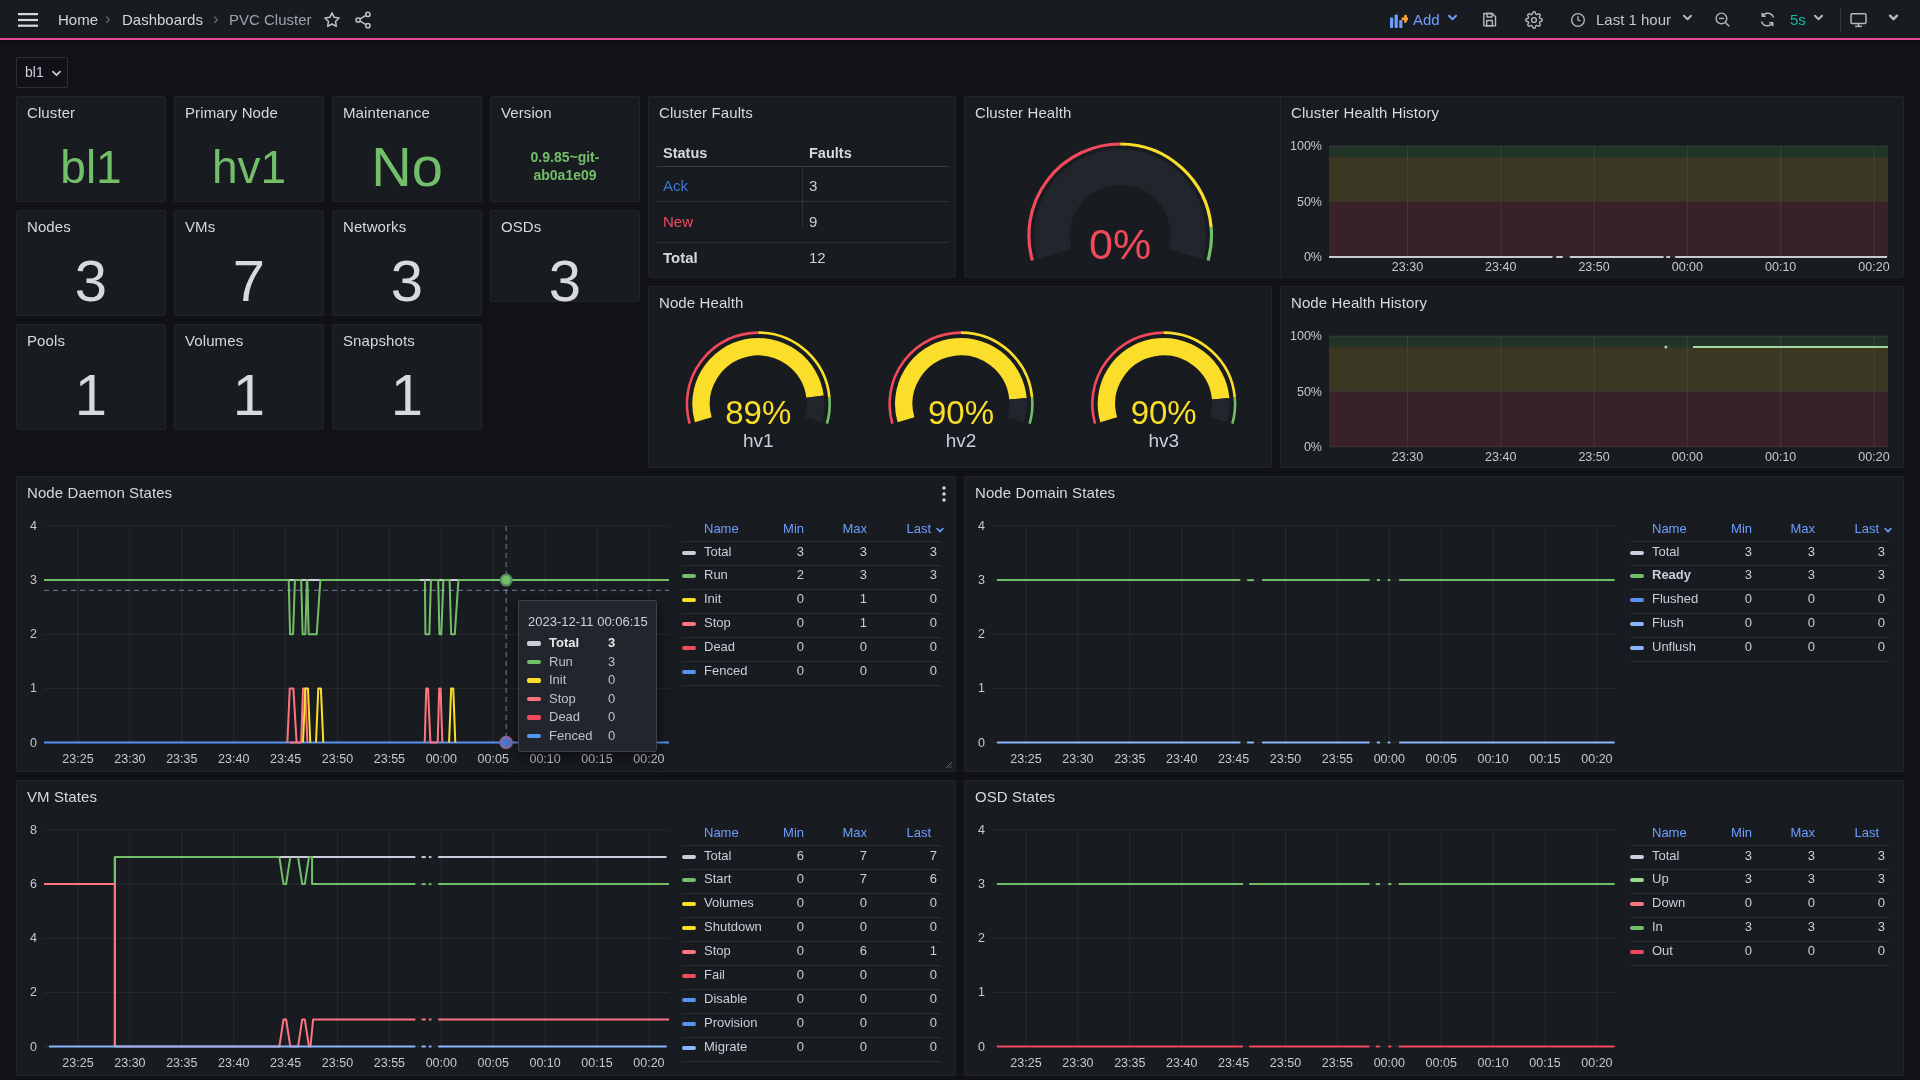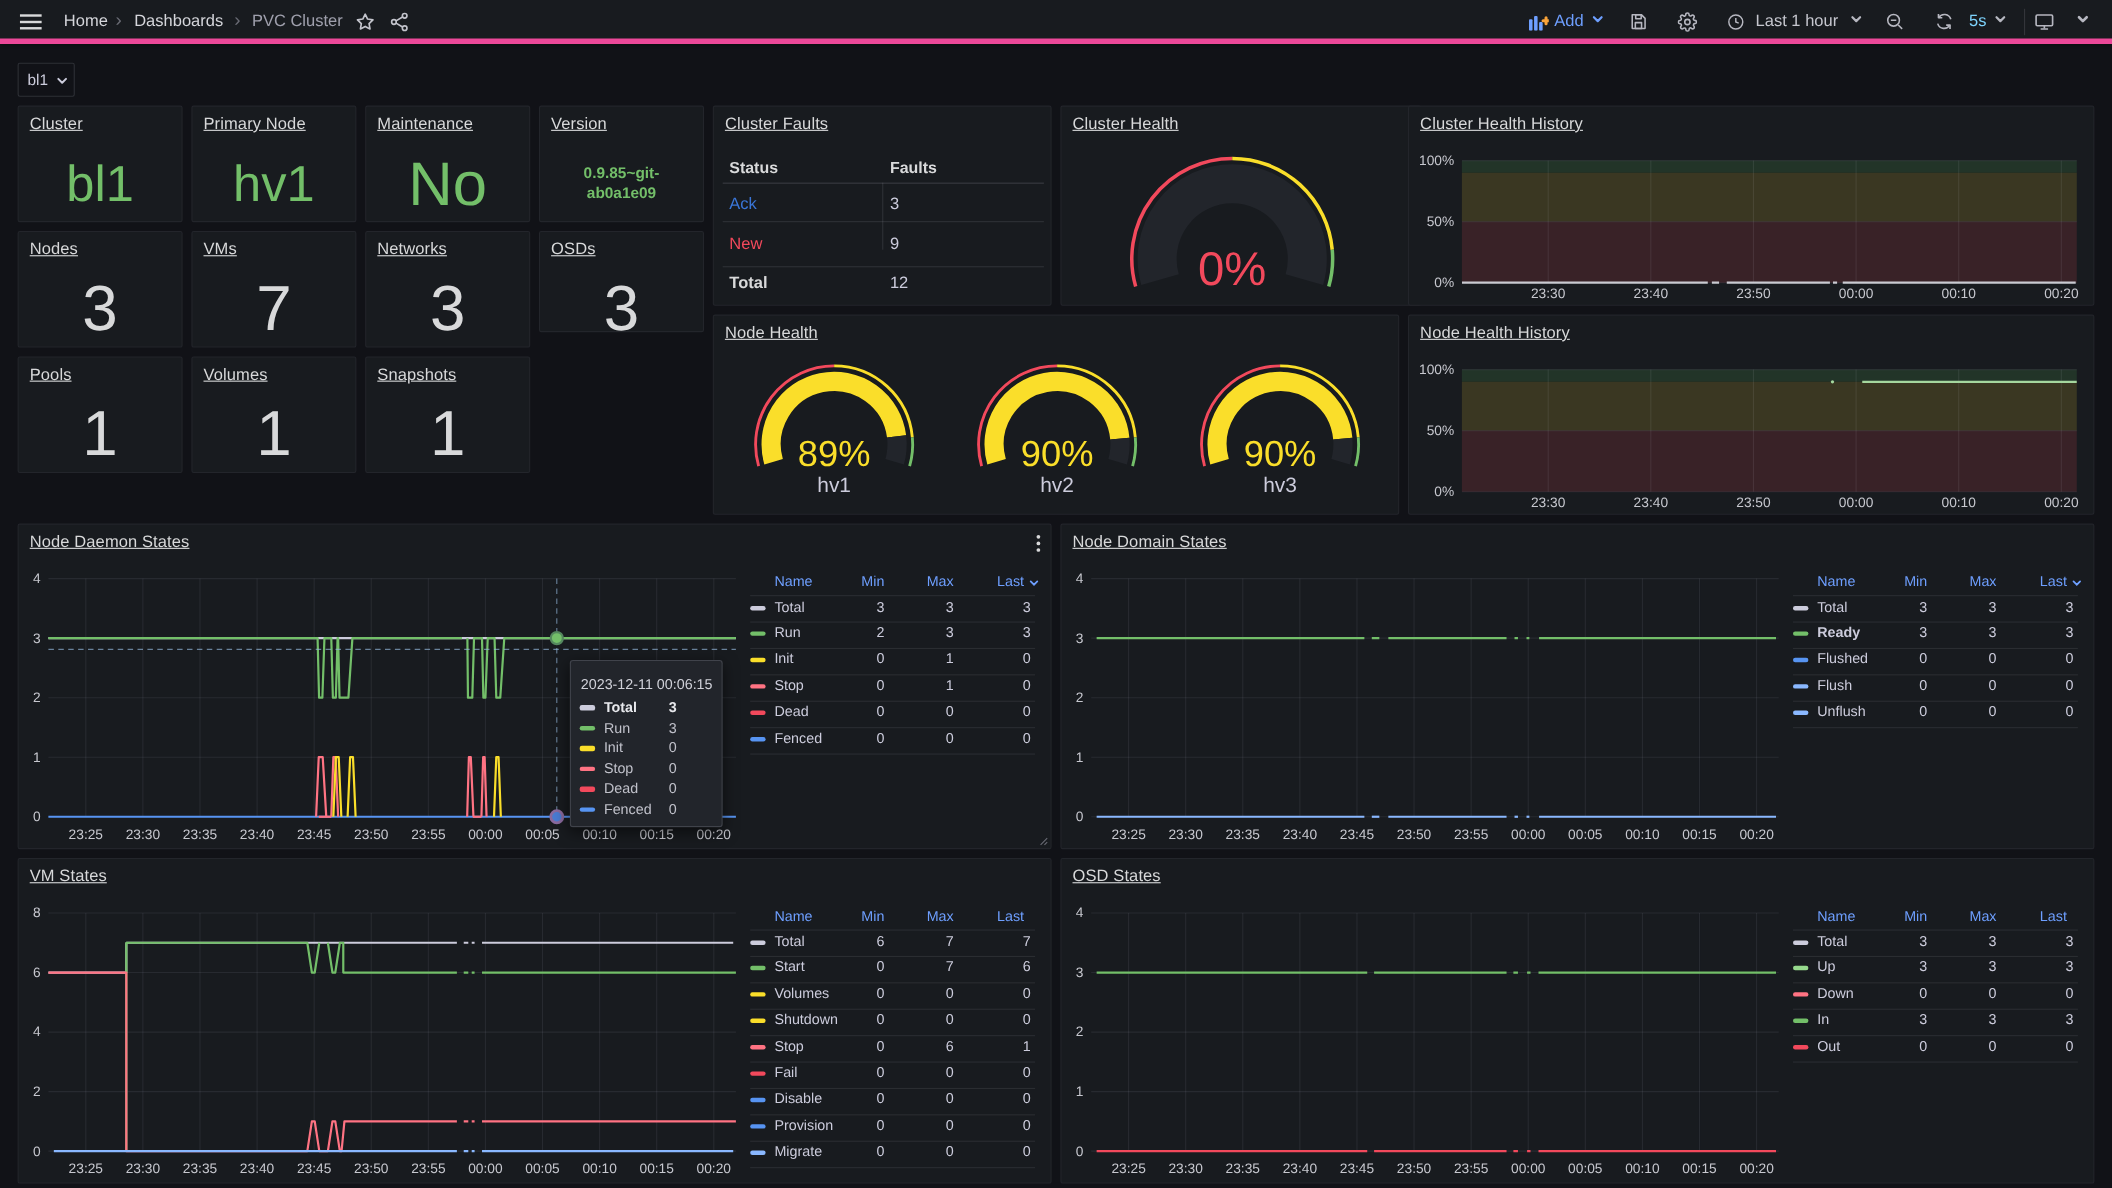--- a/index.html
+++ b/index.html
@@ -1,20 +1,20 @@
 <!DOCTYPE html>
 <html><head><meta charset="utf-8"><style>
 
 * { margin:0; padding:0; box-sizing:border-box; }
 body { width:1920px; height:1080px; background:#111217; font-family:"Liberation Sans", sans-serif; overflow:hidden; position:relative; }
-#nav { position:absolute; left:0; top:0; width:1920px; height:40px; background:#181b1f; border-bottom:5px solid #ec4899; box-shadow:0 1px 3px rgba(0,0,0,0.35); }
+#nav { position:absolute; left:0; top:0; width:1920px; height:40px; background:#181b1f; border-bottom:2px solid #ec4899; box-shadow:0 1px 3px rgba(0,0,0,0.35); }
 .crumb { position:absolute; top:11px; font-size:15px; line-height:18px; }
 .crumbsep { position:absolute; top:9px; font-size:17px; color:rgba(204,204,220,0.45); }
 .panel { position:absolute; background:#181b1f; border:1px solid #23252b; border-radius:2px; }
-.ptitle { position:absolute; left:10px; top:7px; font-size:15px; font-weight:500; color:#d8d9da; letter-spacing:0.1px;text-decoration:underline; }
+.ptitle { position:absolute; left:10px; top:7px; font-size:15px; font-weight:500; color:#d8d9da; letter-spacing:0.1px; }
 .statv { position:absolute; left:0; width:100%; text-align:center; font-weight:500; display:flex; align-items:center; justify-content:center; }
 .legend { position:absolute; width:100%; height:100%; font-size:13px; color:#ccccdc; }
 .lhdr { position:absolute; color:#6e9fff; font-weight:500; font-size:13px; }
 .ltxt { position:absolute; font-size:13px; color:#ccccdc; }
 .tt { position:absolute; background:#22252b; border:1px solid rgba(204,204,220,0.18); border-radius:3px; box-shadow:0 4px 14px rgba(0,0,0,0.55); z-index:40; }
 
 </style></head><body>
 <div id="nav">
     <svg style="position:absolute;left:18px;top:11px" width="20" height="18">
 <rect x="0" y="2" width="20" height="2.2" fill="#d8d9da"></rect>
@@ -67,21 +67,21 @@
       <circle cx="10.5" cy="10.5" r="7.5"></circle>
       <line x1="16.5" y1="16.5" x2="21.5" y2="21.5"></line>
       <line x1="7" y1="10.5" x2="14" y2="10.5"></line>
     </svg>
     <svg style="position:absolute;left:1759px;top:11px" width="17" height="17" viewBox="0 0 24 24" fill="none" stroke="#b6b7c0" stroke-width="2.1">
       <path d="M20.4 9.2 A 8.6 8.6 0 0 0 4.8 7.2"></path>
       <path d="M4.6 2.4 v4.9 h4.9" stroke-linejoin="round"></path>
       <path d="M3.6 14.8 A 8.6 8.6 0 0 0 19.2 16.8"></path>
       <path d="M19.4 21.6 v-4.9 h-4.9" stroke-linejoin="round"></path>
     </svg>
-    <div class="crumb" style="left:1790px;color:#7dd3fc">5s</div>
+    <div class="crumb" style="left:1790px;color:#14b8a6">5s</div>
     <svg style="position:absolute;left:1813px;top:13px" width="11" height="9" viewBox="0 0 11 9">
       <path d="M2 2.7 L5.5 6.2 L9 2.7" fill="none" stroke="#b6b7c0" stroke-width="2" stroke-linecap="round" stroke-linejoin="round"></path>
     </svg>
     <div style="position:absolute;left:1840px;top:8px;width:1px;height:24px;background:#33353a"></div>
     <svg style="position:absolute;left:1849px;top:11px" width="19" height="18" viewBox="0 0 24 24" fill="none" stroke="#b6b7c0" stroke-width="2">
       <rect x="2" y="3.5" width="20" height="13" rx="1.5"></rect>
       <line x1="12" y1="16.5" x2="12" y2="20"></line>
       <line x1="7.5" y1="20.5" x2="16.5" y2="20.5"></line>
     </svg>
     <svg style="position:absolute;left:1888px;top:13px" width="11" height="9" viewBox="0 0 11 9">

